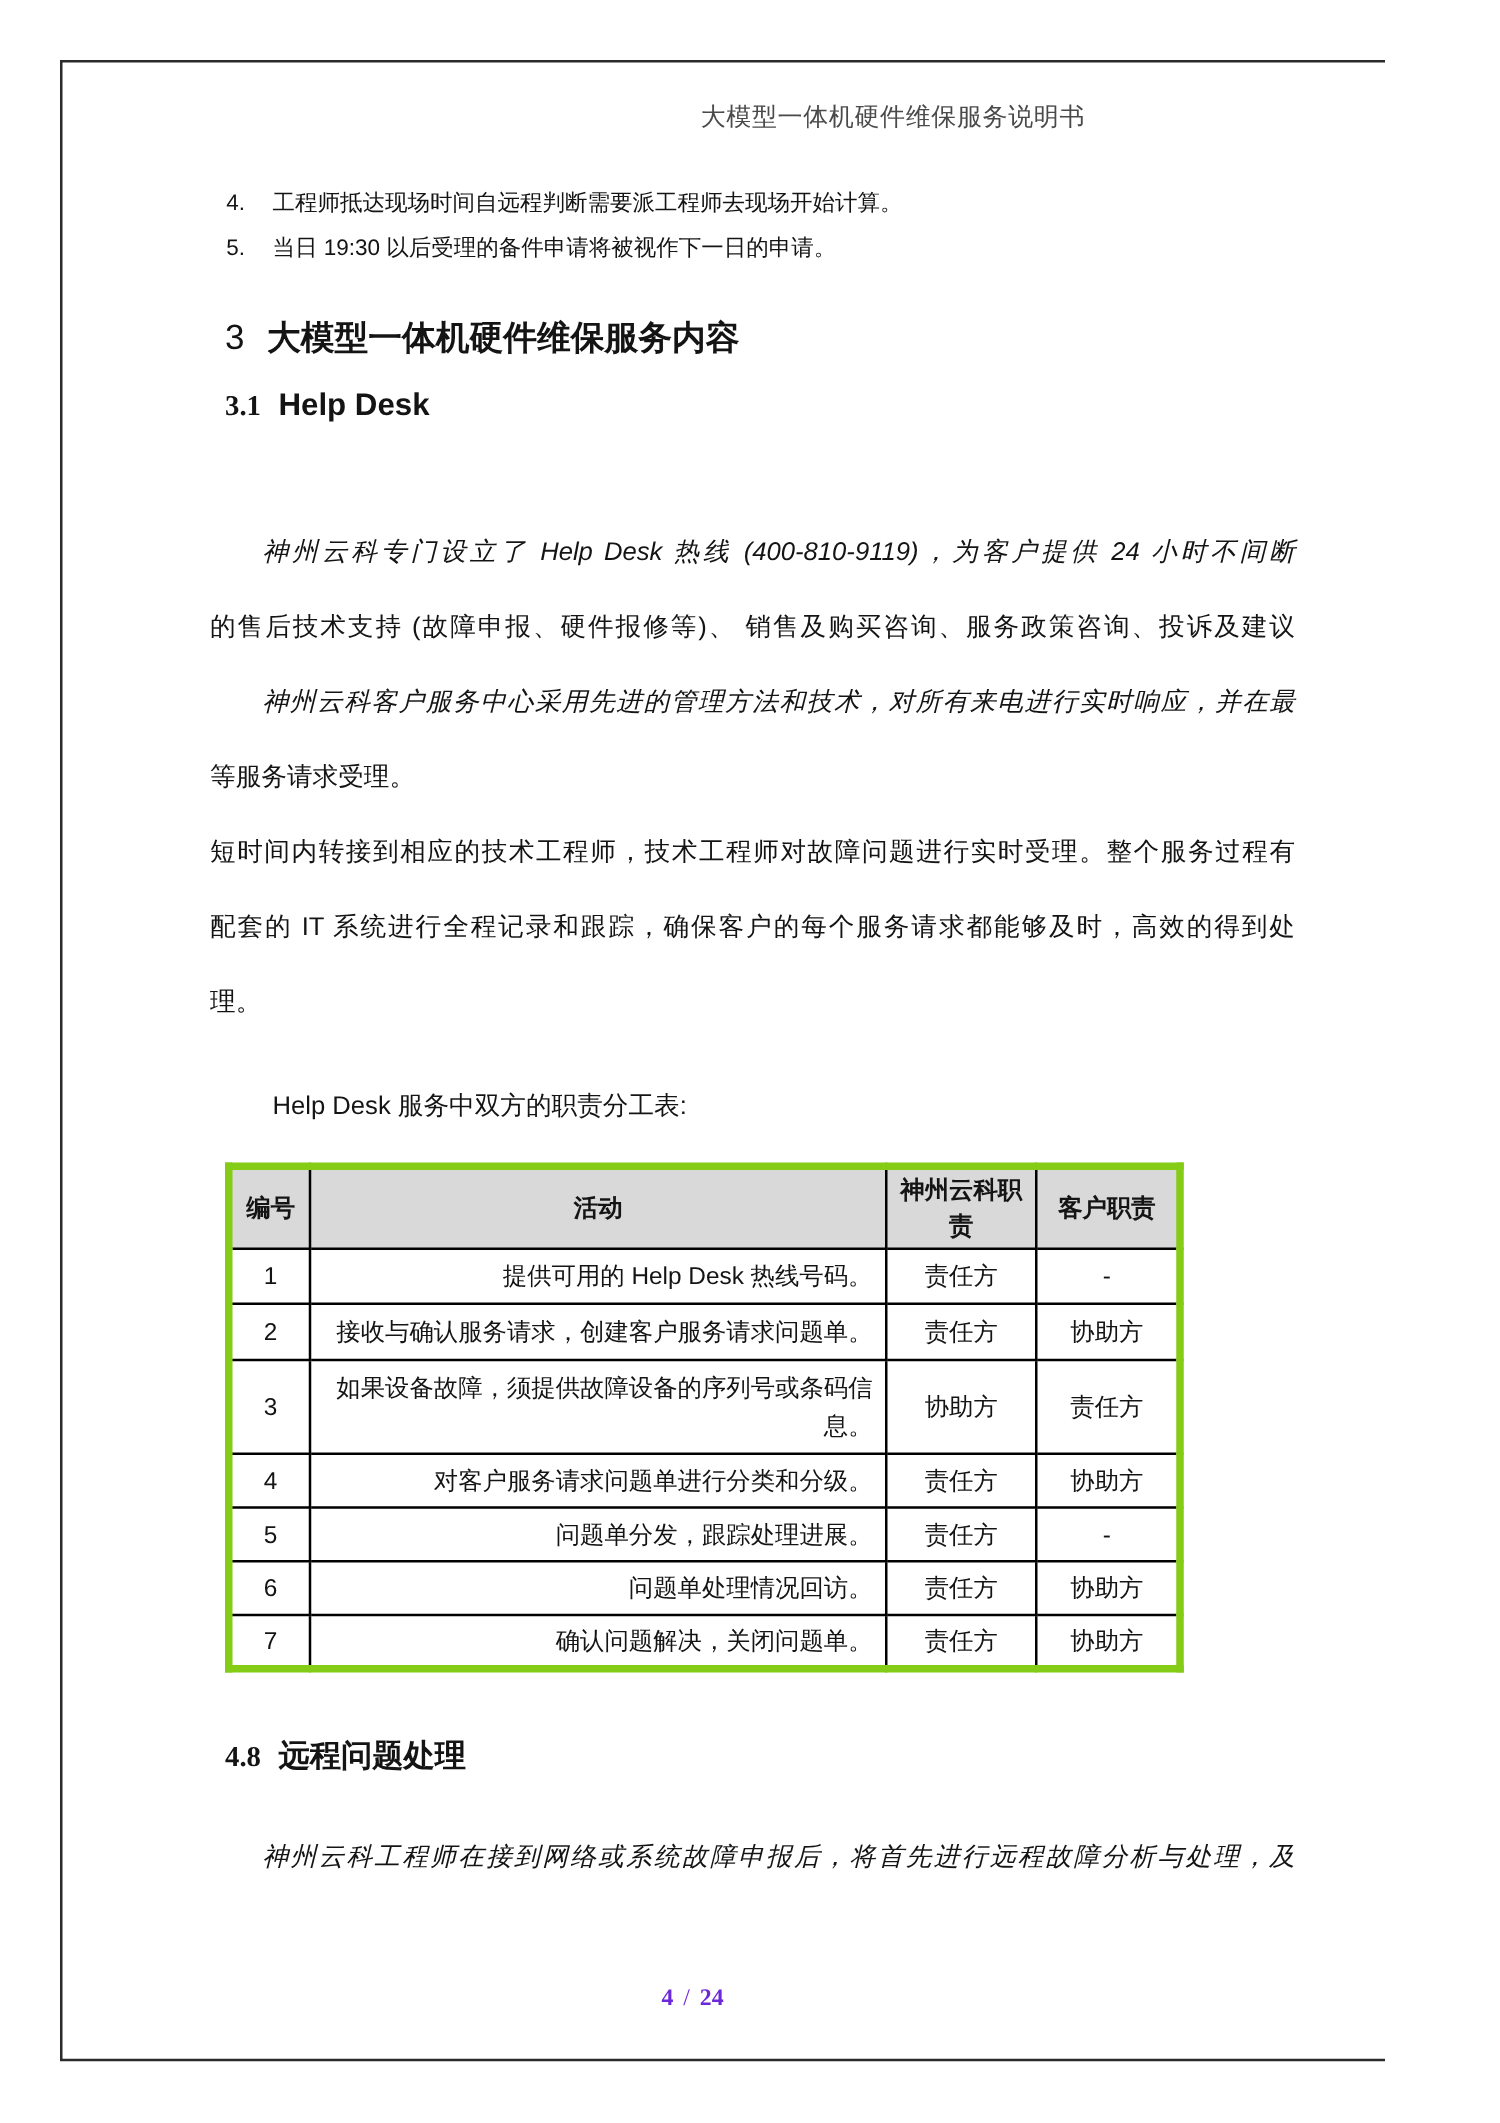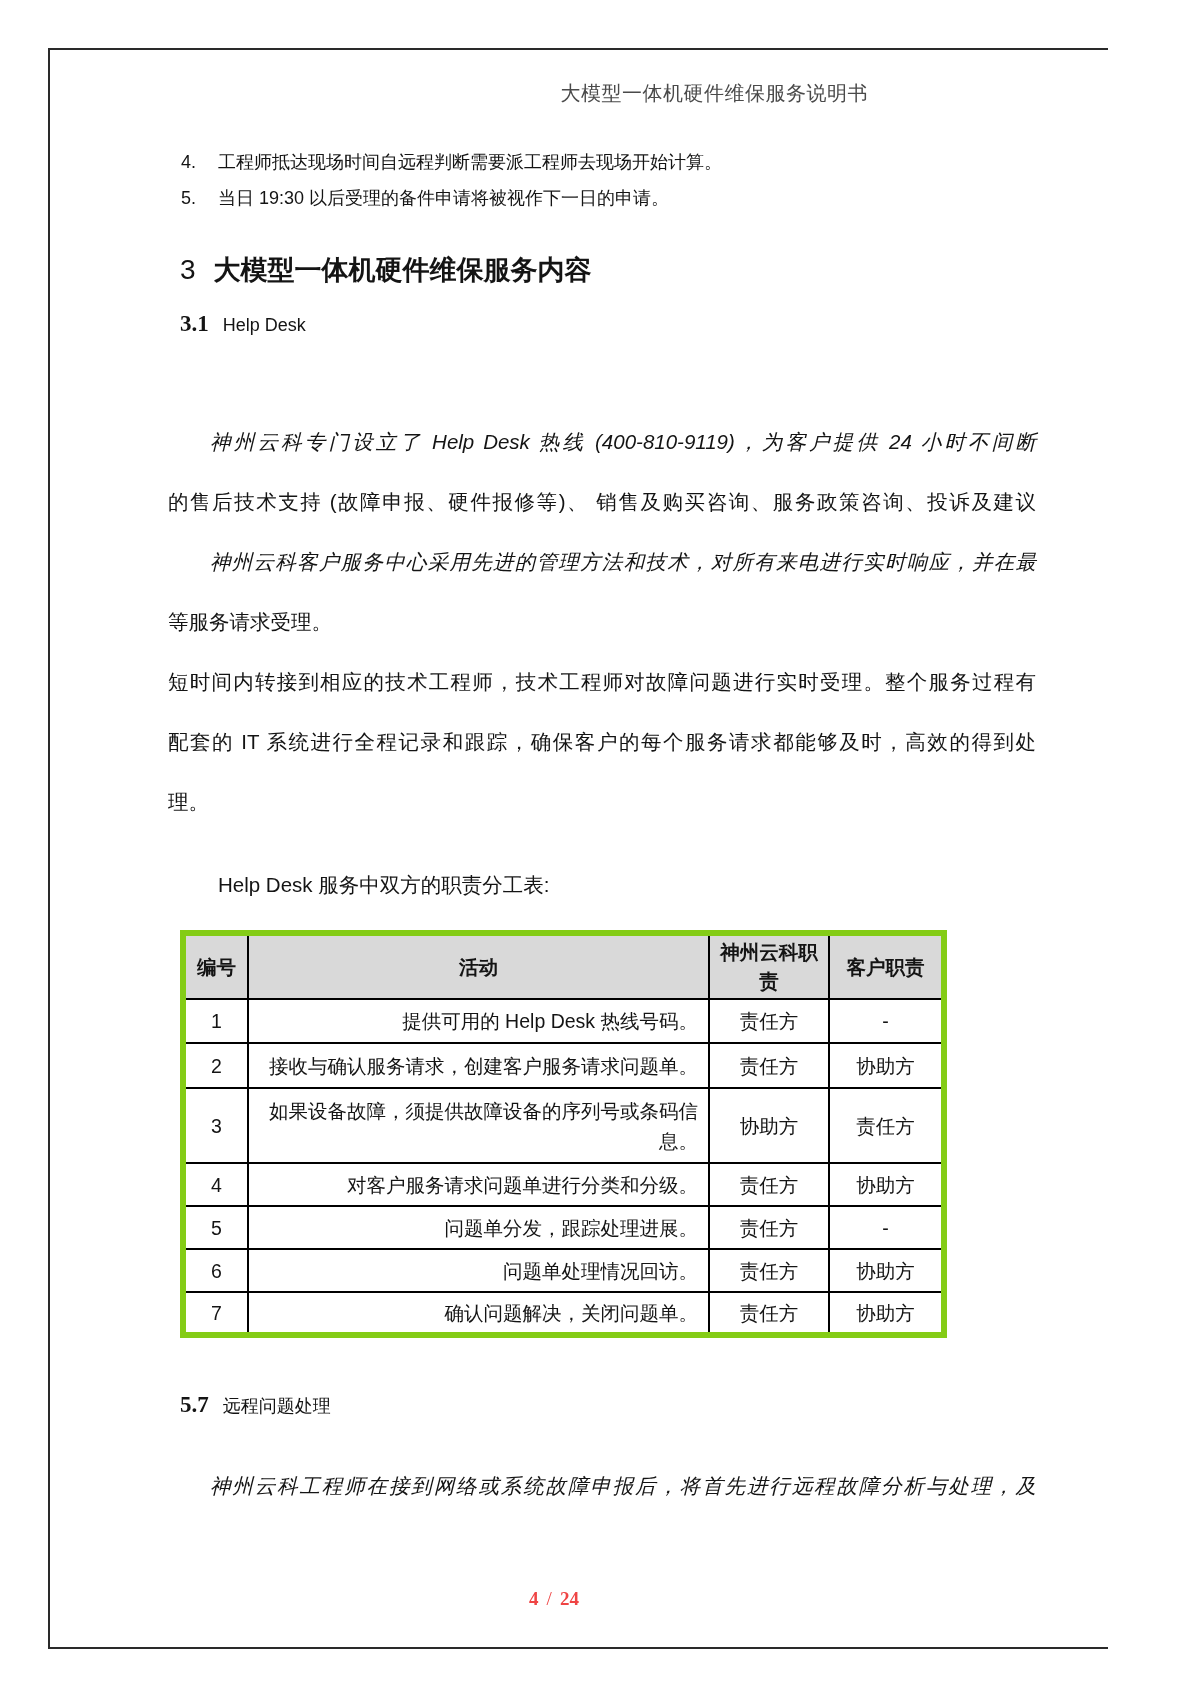--- a/index.html
+++ b/index.html
@@ -52,21 +52,21 @@
     position: absolute;
     left: 180px;
     line-height: 32px;
     white-space: nowrap;
   }
   .h2 .sub-num {
     font-family: "Liberation Serif", serif;
     font-size: 23px; font-weight: 700;
     margin-right: 14px;
   }
-  .h2 .sub-title { font-size: 18px; font-weight: 400; text-align: center; }
+  .h2 .sub-title { font-size: 25px; font-weight: 700; text-align: center; }
   .h2-1 { top: 308px; }
   .h2-2 { top: 1389px; }
 
   .body-block {
     position: absolute;
     left: 168px;
     width: 868px;
     font-size: 20.5px;
   }
   .para-block { top: 412px; }
@@ -129,21 +129,21 @@
   .para-3 { top: 1456px; }
 
   .footer {
     position: absolute;
     left: 0; top: 1588px;
     width: 100%;
     text-align: center;
     font-family: "Liberation Serif", serif;
     font-weight: 700;
     font-size: 19px;
-    color: #ef4444;
+    color: #6d28d9;
   }
   .footer .sep { margin: 0 8px; font-weight: 400; }
 </style>
 </head>
 <body>
 
 <div class="page">
 
   <div class="frame"></div>
 
@@ -233,21 +233,21 @@
       <tr>
         <td>7</td>
         <td class="act">确认问题解决，关闭问题单。</td>
         <td>责任方</td>
         <td>协助方</td>
       </tr>
     </tbody>
   </table>
 
   <div class="h2 h2-2">
-    <span class="sub-num">5.7</span><span class="sub-title">远程问题处理</span>
+    <span class="sub-num">4.8</span><span class="sub-title">远程问题处理</span>
   </div>
 
   <div class="body-block para-3">
     <div class="para-line first">神州云科工程师在接到网络或系统故障申报后，将首先进行远程故障分析与处理，及</div>
   </div>
 
   <div class="footer">
     <span>4</span><span class="sep">/</span><span>24</span>
   </div>
 

